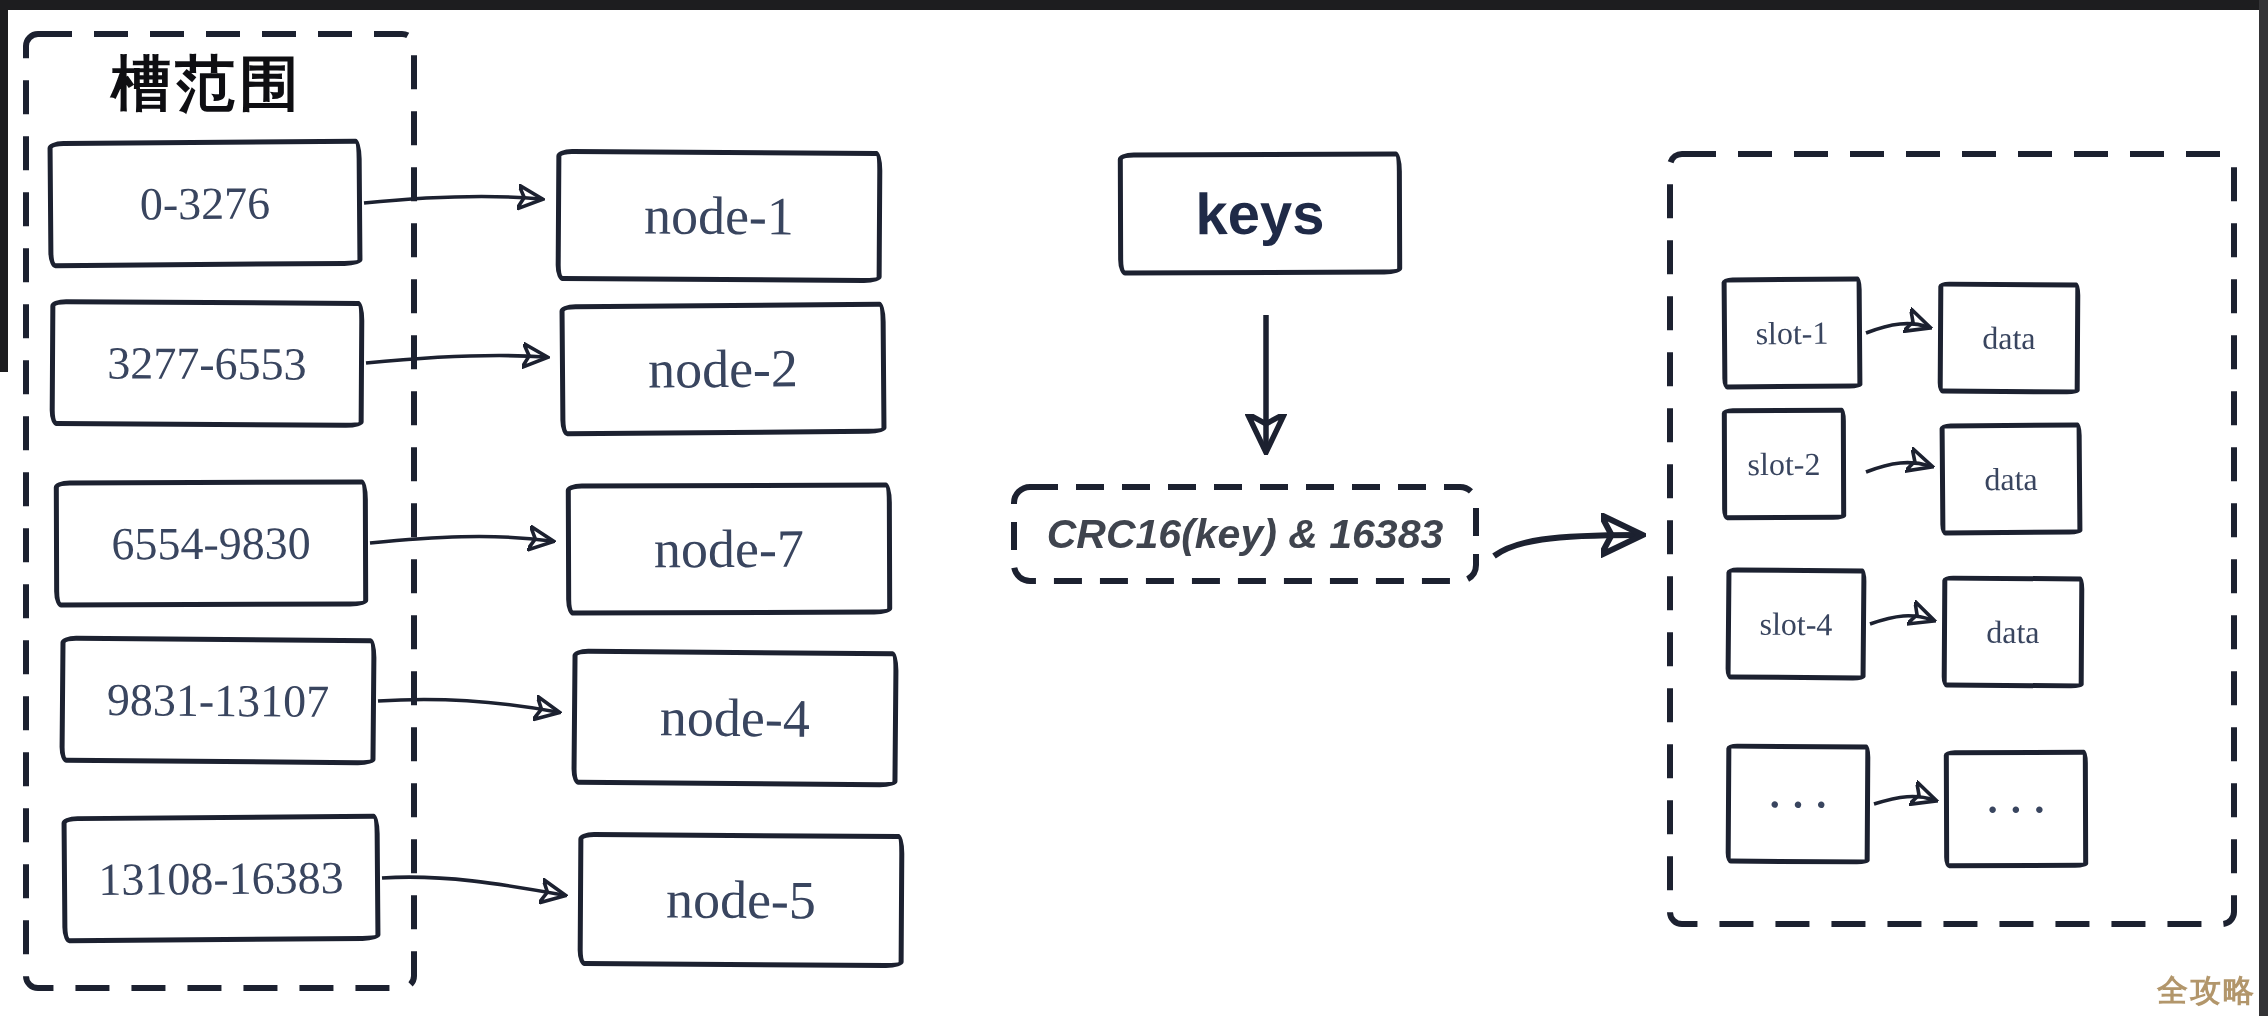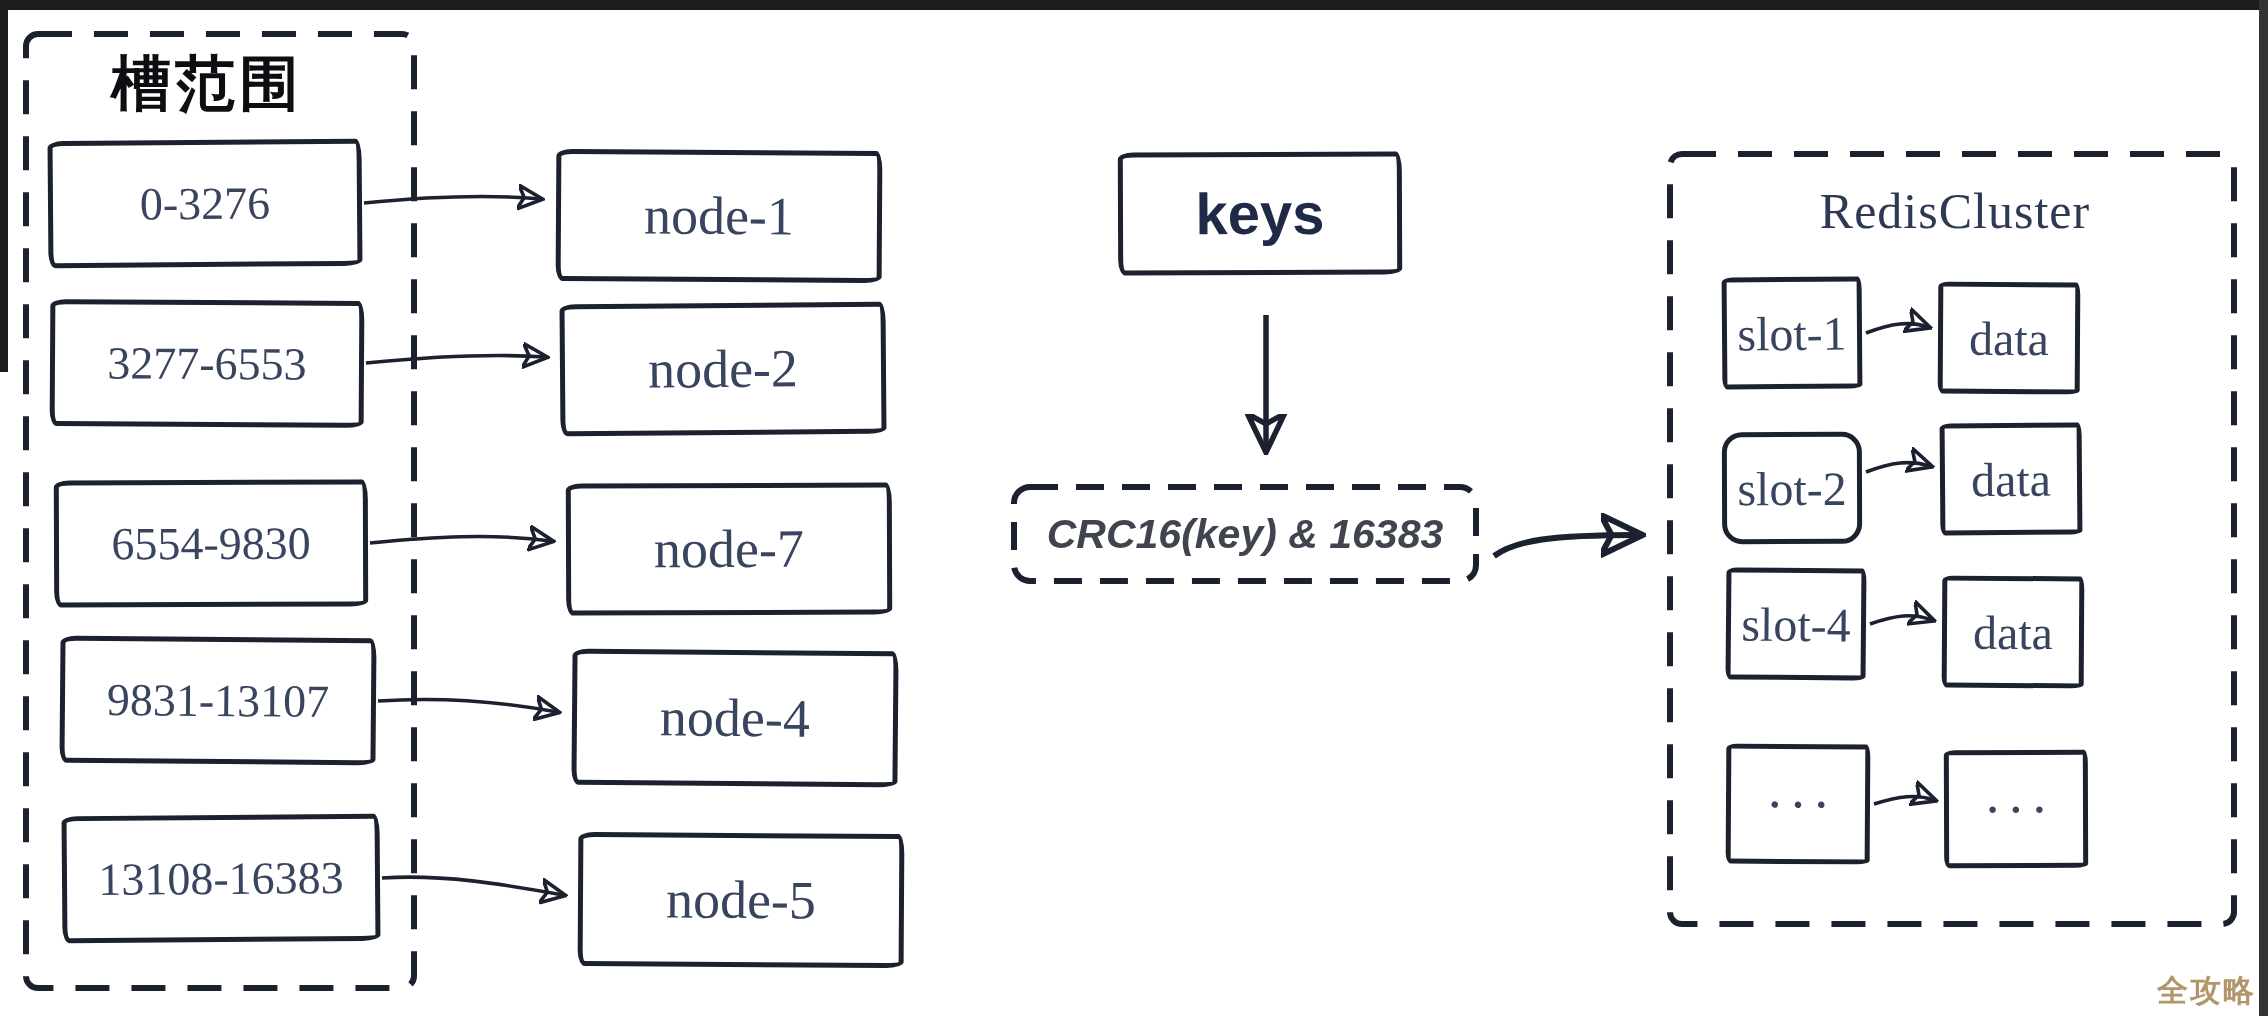--- a/index.html
+++ b/index.html
@@ -53,21 +53,21 @@
   .range-label{font-size:46px;color:var(--serif-text);white-space:nowrap;}
   .node-label{font-size:54px;color:var(--serif-text);white-space:nowrap;}
   .keys-label{
     font-family:"Liberation Sans","DejaVu Sans",sans-serif;
     font-weight:700;font-size:58px;color:var(--keys-text);
   }
   .formula-label{
     font-family:"Liberation Sans","DejaVu Sans",sans-serif;
     font-weight:600;font-size:41px;color:var(--formula-text);white-space:nowrap;
   }
-  .cell-label{font-size:48px;color:var(--serif-text);white-space:nowrap;}
+  .cell-label{font-size:32px;color:var(--serif-text);white-space:nowrap;}
   .dots-label{font-size:40px;font-weight:700;letter-spacing:10px;color:var(--serif-text);padding-left:10px;}
 
   .arrows{position:absolute;inset:0;z-index:3;pointer-events:none;}
   .arrows path{fill:none;stroke:var(--ink);}
   .thin{stroke-width:3.6;}
   .mid{stroke-width:5.5;}
   .thick{stroke-width:6;}
 
   .watermark{
     position:absolute;right:12px;bottom:4px;z-index:8;
@@ -134,30 +134,29 @@
     <div style="position:absolute;inset:0;display:flex;align-items:center;justify-content:center;">
       <span class="formula-label">CRC16(key) &amp; 16383</span>
     </div>
   </div>
 
   <div class="dashed-frame" style="left:1666px;top:150px;width:572px;height:778px;">
     <svg viewBox="0 0 572 778">
       <rect x="4" y="4" width="564" height="770" rx="12" stroke-dasharray="34 22"></rect>
     </svg>
   </div>
-  <div class="cluster-title" style="left:1790px;top:182px;width:330px;">RedisCluster</div>
 
   <div class="sketch-box small tilt-a" style="left:1722px;top:277px;width:140px;height:112px;">
     <span class="cell-label">slot-1</span>
   </div>
   <div class="sketch-box small tilt-b" style="left:1938px;top:282px;width:142px;height:112px;">
     <span class="cell-label">data</span>
   </div>
 
-  <div class="sketch-box small tilt-c" style="left:1722px;top:432px;width:140px;height:112px;border-radius:20px;">
+  <div class="sketch-box small tilt-c" style="left:1722px;top:408px;width:124px;height:112px;">
     <span class="cell-label">slot-2</span>
   </div>
   <div class="sketch-box small tilt-a" style="left:1940px;top:423px;width:142px;height:112px;">
     <span class="cell-label">data</span>
   </div>
 
   <div class="sketch-box small tilt-d" style="left:1726px;top:568px;width:140px;height:112px;">
     <span class="cell-label">slot-4</span>
   </div>
   <div class="sketch-box small tilt-b" style="left:1942px;top:576px;width:142px;height:112px;">

